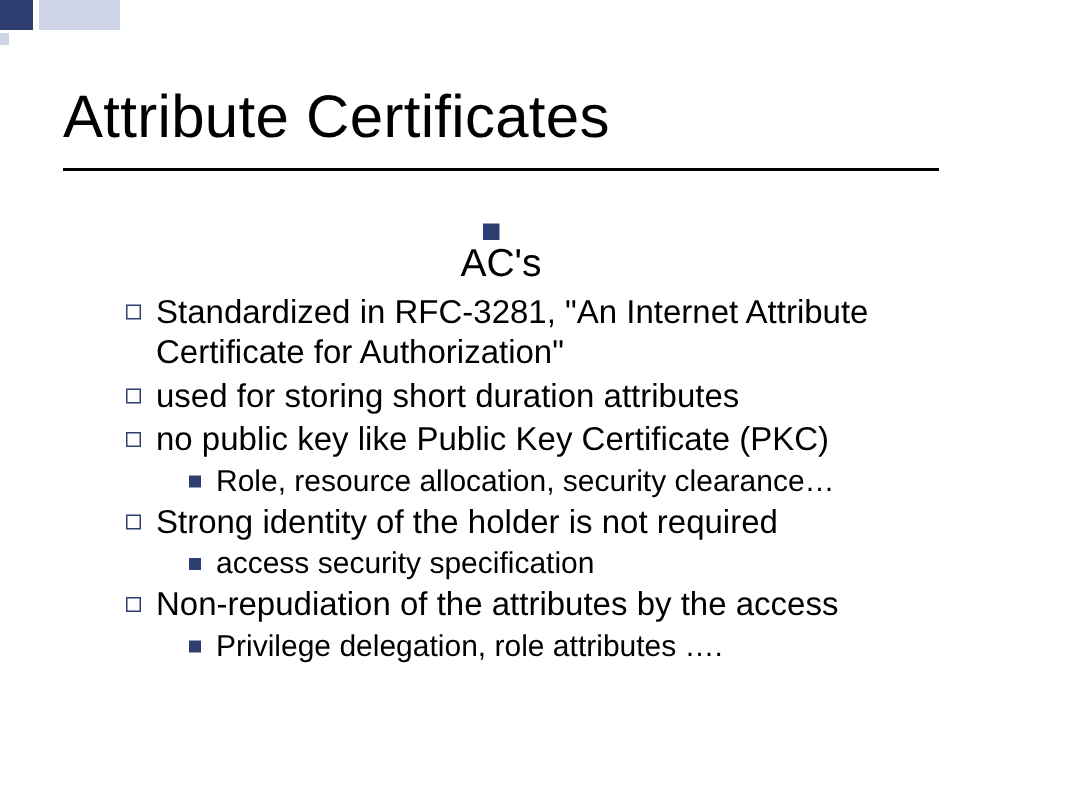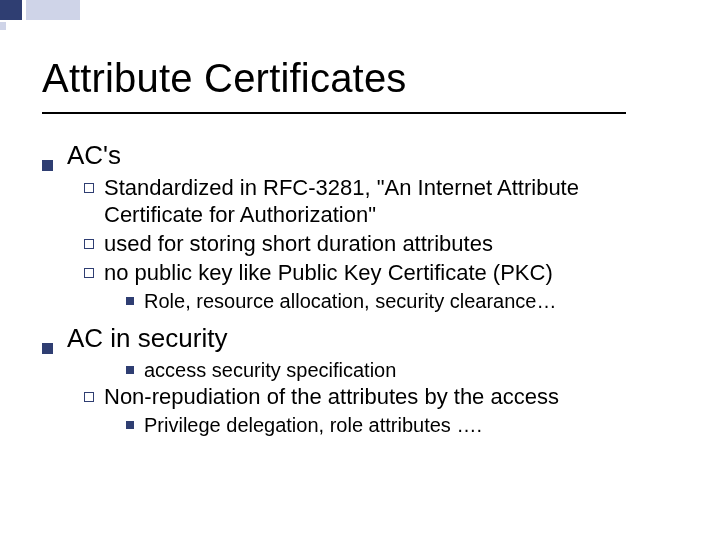--- a/index.html
+++ b/index.html
@@ -62,23 +62,24 @@
     border-top: 2px solid #000000;
   }
   .body {
     position: absolute;
     top: 130px;
     left: 42px;
     right: 42px;
   }
   .l1 {
     display: flex;
-    align-items: flex-end;
+    align-items: center;
     margin-top: 10px;
     margin-bottom: 4px;
+    flex-direction: column;
   }
   .l1 .bullet {
     width: 11px;
     height: 11px;
     background: #2f3e72;
     margin-top: 9px;
     margin-right: 14px;
     flex: 0 0 auto;
   }
   .l1 .text {
@@ -155,25 +156,25 @@
     </div>
     <div class="l2">
       <div class="bullet"></div>
       <div class="text">no public key like Public Key Certificate (PKC)</div>
     </div>
     <div class="l3">
       <div class="bullet"></div>
       <div class="text">Role, resource allocation, security clearance…</div>
     </div>
 
-    <div class="l1">
+
+    <div class="l2">
       <div class="bullet"></div>
-      <div class="text">AC in security</div>
+      <div class="text">Strong identity of the holder is not required</div>
     </div>
-
     <div class="l3">
       <div class="bullet"></div>
       <div class="text">access security specification</div>
     </div>
     <div class="l2">
       <div class="bullet"></div>
       <div class="text">Non-repudiation of the attributes by the access</div>
     </div>
     <div class="l3">
       <div class="bullet"></div>

